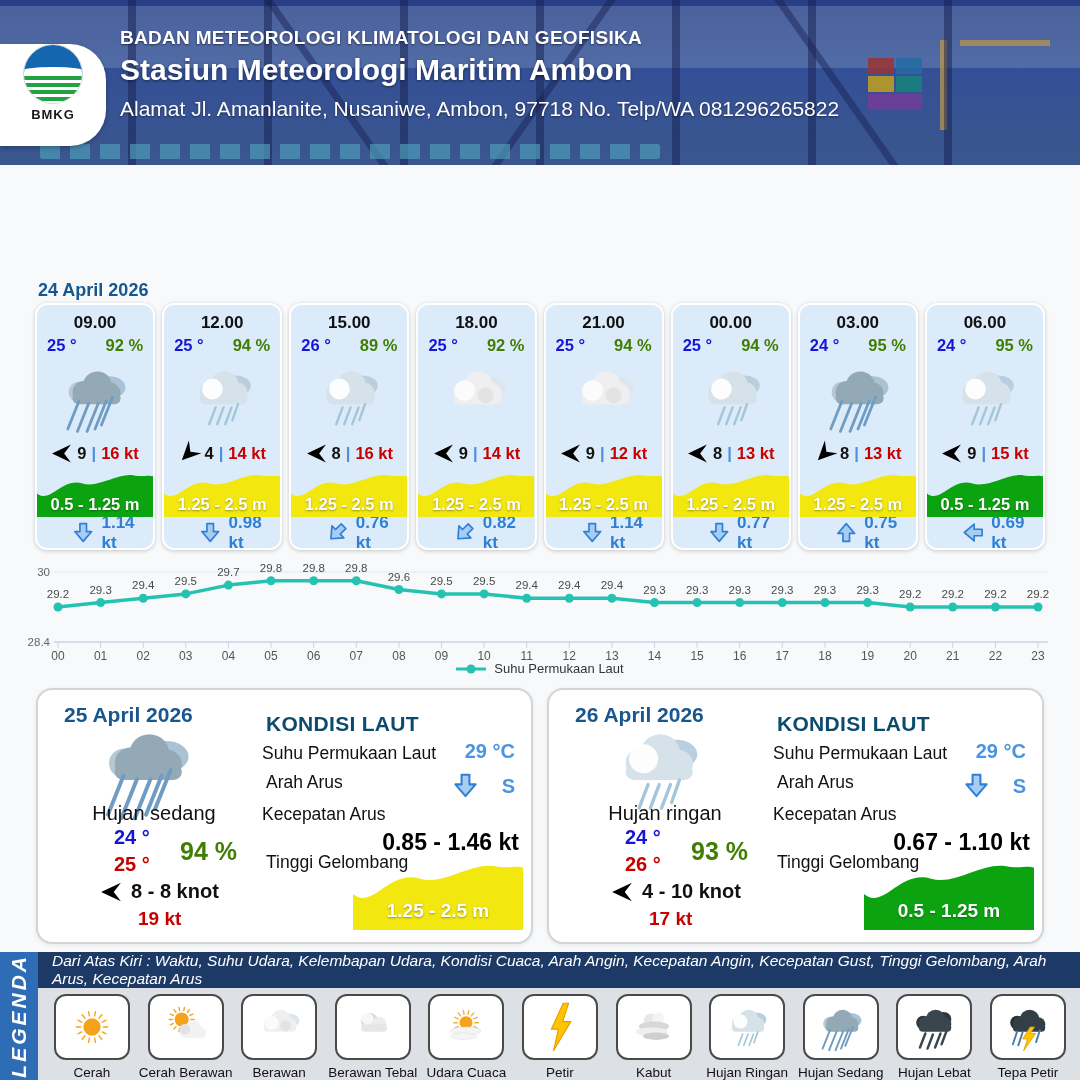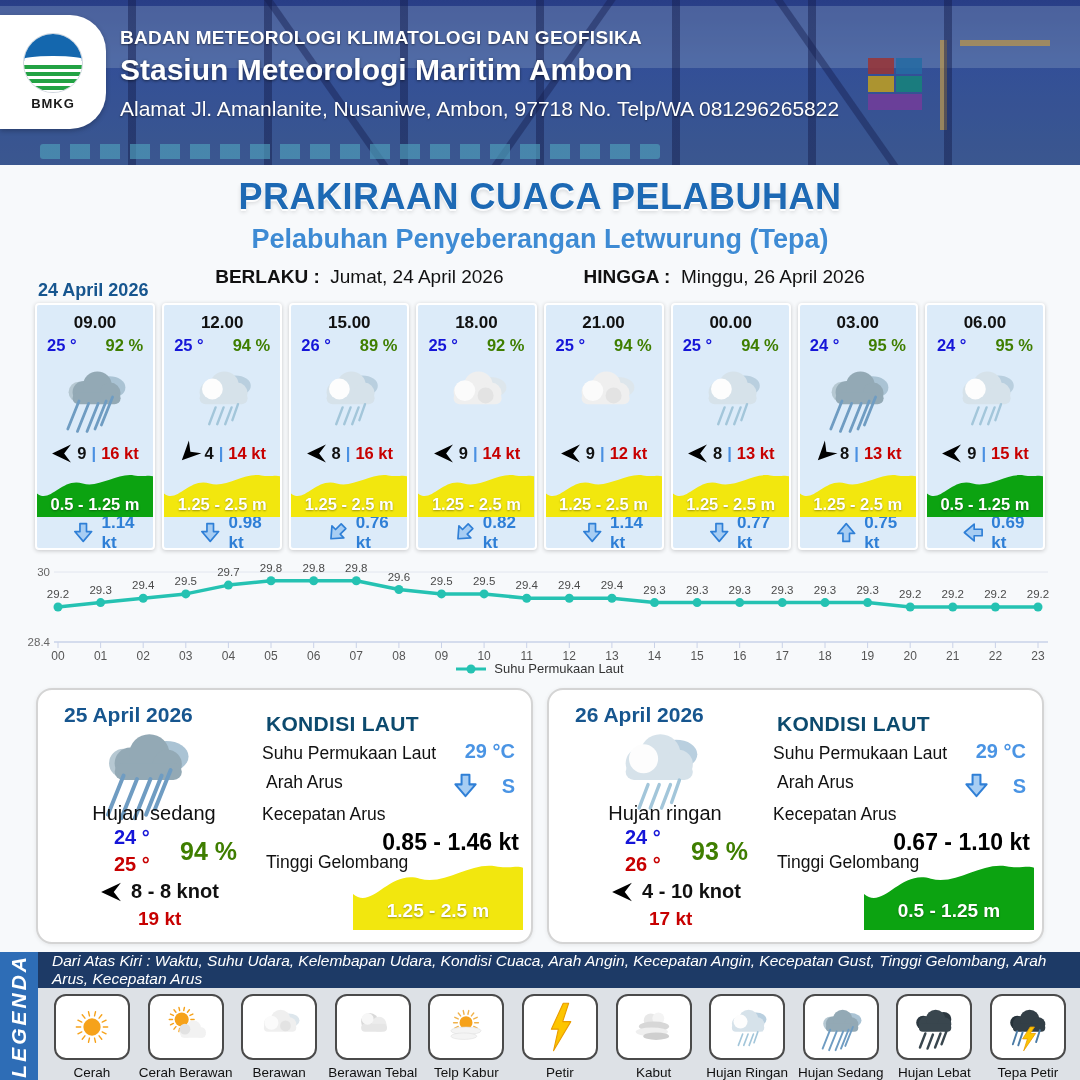--- a/index.html
+++ b/index.html
@@ -10,22 +10,22 @@
   .hdr{position:absolute;top:0;left:0;width:1080px;height:165px;
        background:linear-gradient(180deg,#2e4694 0%,#3c5da9 40%,#45679f 100%);overflow:hidden;}
   .hdr .skyband{position:absolute;top:6px;left:0;right:0;height:62px;background:rgba(160,190,222,.38);}
   .hdr .mullions{position:absolute;inset:0;
        background:repeating-linear-gradient(90deg,transparent 0 128px,rgba(22,32,78,.5) 128px 136px);}
   .hdr .diag{position:absolute;width:260px;height:7px;background:rgba(22,32,78,.45);}
   .hdr .seats{position:absolute;left:40px;bottom:6px;height:15px;width:620px;
        background:repeating-linear-gradient(90deg,rgba(95,196,216,.65) 0 20px,transparent 20px 30px);border-radius:3px;}
   .cbox{position:absolute;opacity:.85;}
   .hdr .tint{position:absolute;inset:0;background:rgba(24,34,88,.22);}
-  .logo-pill{position:absolute;left:0;top:15px;width:106px;height:114px;background:#fff;
-       border-radius:0 36px 36px 0;display:flex;flex-direction:column;align-items:center;justify-content:center;gap:3px;
+  .logo-pill{position:absolute;left:0;top:44px;width:106px;height:102px;background:#fff;
+       border-radius:0 36px 36px 0;display:flex;flex-direction:column;align-items:center;gap:3px;
        box-shadow:0 2px 5px rgba(0,0,0,.25);}
   .logo-circle{width:58px;height:58px;border-radius:50%;overflow:hidden;position:relative;background:#fff;border:1px solid #cfd6de;}
   .lc-top{position:absolute;top:0;left:0;right:0;height:46%;background:#1467ae;border-radius:60% 60% 0 0;}
   .lc-wave{position:absolute;top:38%;left:-6%;width:112%;height:16%;background:#fff;border-radius:50%;}
   .lc-bot{position:absolute;bottom:0;left:0;right:0;height:46%;
        background:repeating-linear-gradient(180deg,#22a244 0 4px,#ffffff 4px 7px);}
   .logo-txt{font-size:13px;font-weight:bold;color:#1a1a1a;letter-spacing:1px;}
   .hdr-text{position:absolute;left:120px;top:27px;color:#fff;}
   .hdr-line1{font-size:19px;font-weight:bold;letter-spacing:.3px;text-shadow:0 1px 2px rgba(0,0,0,.5);}
   .hdr-line2{font-size:30px;font-weight:bold;margin-top:4px;text-shadow:0 1px 3px rgba(0,0,0,.5);}
@@ -36,21 +36,21 @@
   .title-main{font-size:36px;font-weight:800;color:#1d69b4;letter-spacing:.5px;
        text-shadow:0 0 2px #fff,0 2px 0 rgba(255,255,255,.9),0 3px 4px rgba(0,0,0,.15);}
   .title-sub{font-size:27px;font-weight:bold;color:#3e8bd4;margin-top:6px;
        text-shadow:0 1px 0 rgba(255,255,255,.8);}
   .validity{margin-top:11px;font-size:19px;display:flex;justify-content:center;gap:80px;}
   .validity b{font-weight:bold;}
   .day-label{position:absolute;left:38px;top:280px;font-size:18px;font-weight:bold;color:#17568f;}
 
   
   .cards{position:absolute;top:303px;left:35px;width:1010px;display:flex;gap:7px;}
-  .card{flex:1;height:243px;background:#dcebf9;border:2px solid #fff;border-radius:4px;
+  .card{flex:1;height:243px;background:#dcebf9;border:2px solid #fff;border-radius:12px;
         box-shadow:0 1px 4px rgba(0,0,0,.2);overflow:hidden;display:flex;flex-direction:column;}
   .c-time{text-align:center;font-weight:bold;font-size:17px;margin-top:8px;}
   .c-temp{display:flex;justify-content:space-between;padding:3px 10px 0;font-weight:bold;font-size:16.5px;}
   .t-blue{color:#1515d8}.t-green{color:#3f7e00}
   .c-icon{height:83px;display:flex;align-items:center;justify-content:center;}
   .c-wind{display:flex;align-items:center;justify-content:center;gap:5px;font-size:16.5px;font-weight:bold;height:30px;}
   .c-wind svg{flex:0 0 auto;}
   .w-sep{color:#4a90e2;}
   .w-gust{color:#c70000;}
   .c-wave{position:relative;height:47px;margin-top:auto;}
@@ -132,28 +132,20 @@
       </div>
       <div class="logo-txt">BMKG</div>
     </div>
     <div class="hdr-text">
       <div class="hdr-line1">BADAN METEOROLOGI KLIMATOLOGI DAN GEOFISIKA</div>
       <div class="hdr-line2">Stasiun Meteorologi Maritim Ambon</div>
       <div class="hdr-line3">Alamat Jl. Amanlanite, Nusaniwe, Ambon, 97718   No. Telp/WA  081296265822</div>
     </div>
   </div>
 
-  <div class="title-wrap">
-    <div class="title-main">PRAKIRAAN CUACA PELABUHAN</div>
-    <div class="title-sub">Pelabuhan Penyeberangan Letwurung (Tepa)</div>
-    <div class="validity">
-      <span><b>BERLAKU :</b>&nbsp; <span>Jumat, 24 April 2026</span></span>
-      <span><b>HINGGA :</b>&nbsp; <span>Minggu, 26 April 2026</span></span>
-    </div>
-  </div>
   <div class="day-label">24 April 2026</div>
 
   <div class="cards">
   <div class="card">
     <div class="c-time">09.00</div>
     <div class="c-temp">
       <span class="t-blue">25 °</span>
       <span class="t-green">92 %</span>
     </div>
     <div class="c-icon">
@@ -814,21 +806,21 @@
               <line x1="46.4" y1="26.4" x2="44.9" y2="19.6" stroke="#f0b24a" stroke-width="2.6" stroke-linecap="round"></line>
               <line x1="53.6" y1="26.4" x2="55.1" y2="19.6" stroke="#f0b24a" stroke-width="2.6" stroke-linecap="round"></line>
               <line x1="60.0" y1="29.5" x2="64.3" y2="24.0" stroke="#f0b24a" stroke-width="2.6" stroke-linecap="round"></line>
               <line x1="64.4" y1="35.1" x2="70.7" y2="32.0" stroke="#f0b24a" stroke-width="2.6" stroke-linecap="round"></line>
          <g fill="#f4f4f4" stroke="#ddd" stroke-width="1">
                 <ellipse cx="50" cy="57" rx="28" ry="7"></ellipse>
                 <ellipse cx="46" cy="67" rx="24" ry="6"></ellipse>
               </g>
             </svg>
           </div>
-    <div class="leg-label">Telp Kabur</div>
+    <div class="leg-label">Udara Cuaca</div>
   </div>
   <div class="leg-item">
     <div class="leg-tile">
             <svg width="54" height="54" viewBox="0 0 100 100">
               <polygon points="56,6 34,54 47,54 38,94 70,40 55,40 66,6" fill="#fdc500" stroke="#e89b00" stroke-width="2" stroke-linejoin="round"></polygon>
             </svg>
           </div>
     <div class="leg-label">Petir</div>
   </div>
   <div class="leg-item">

